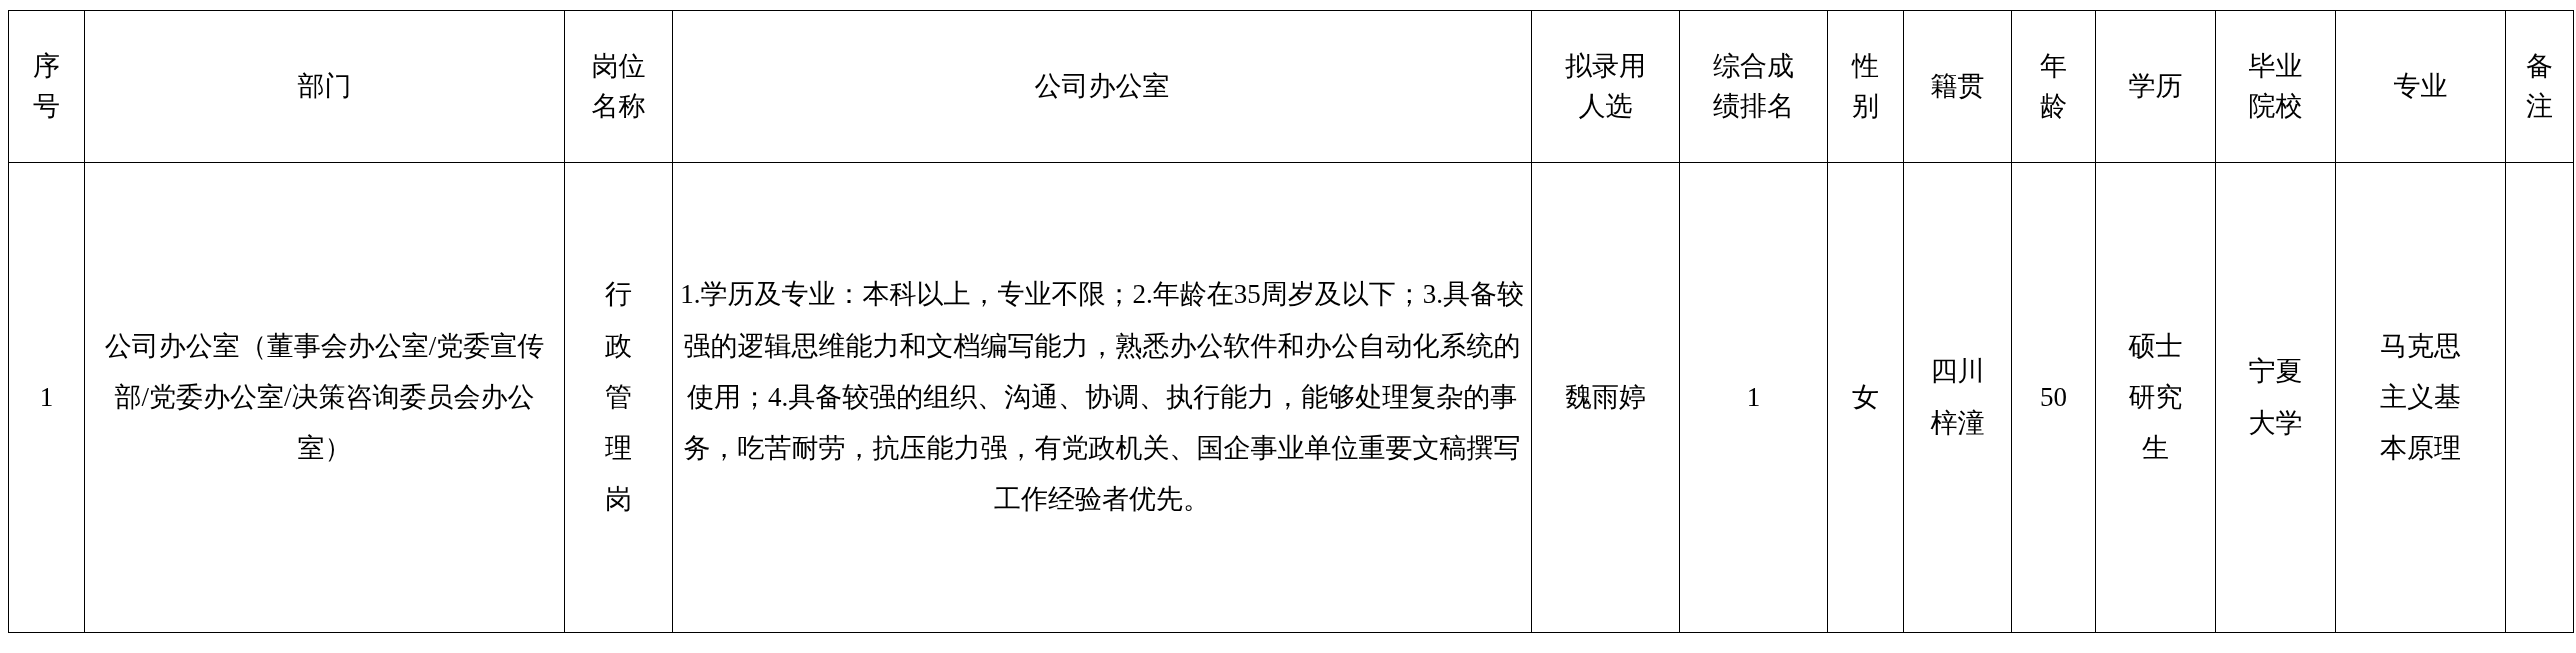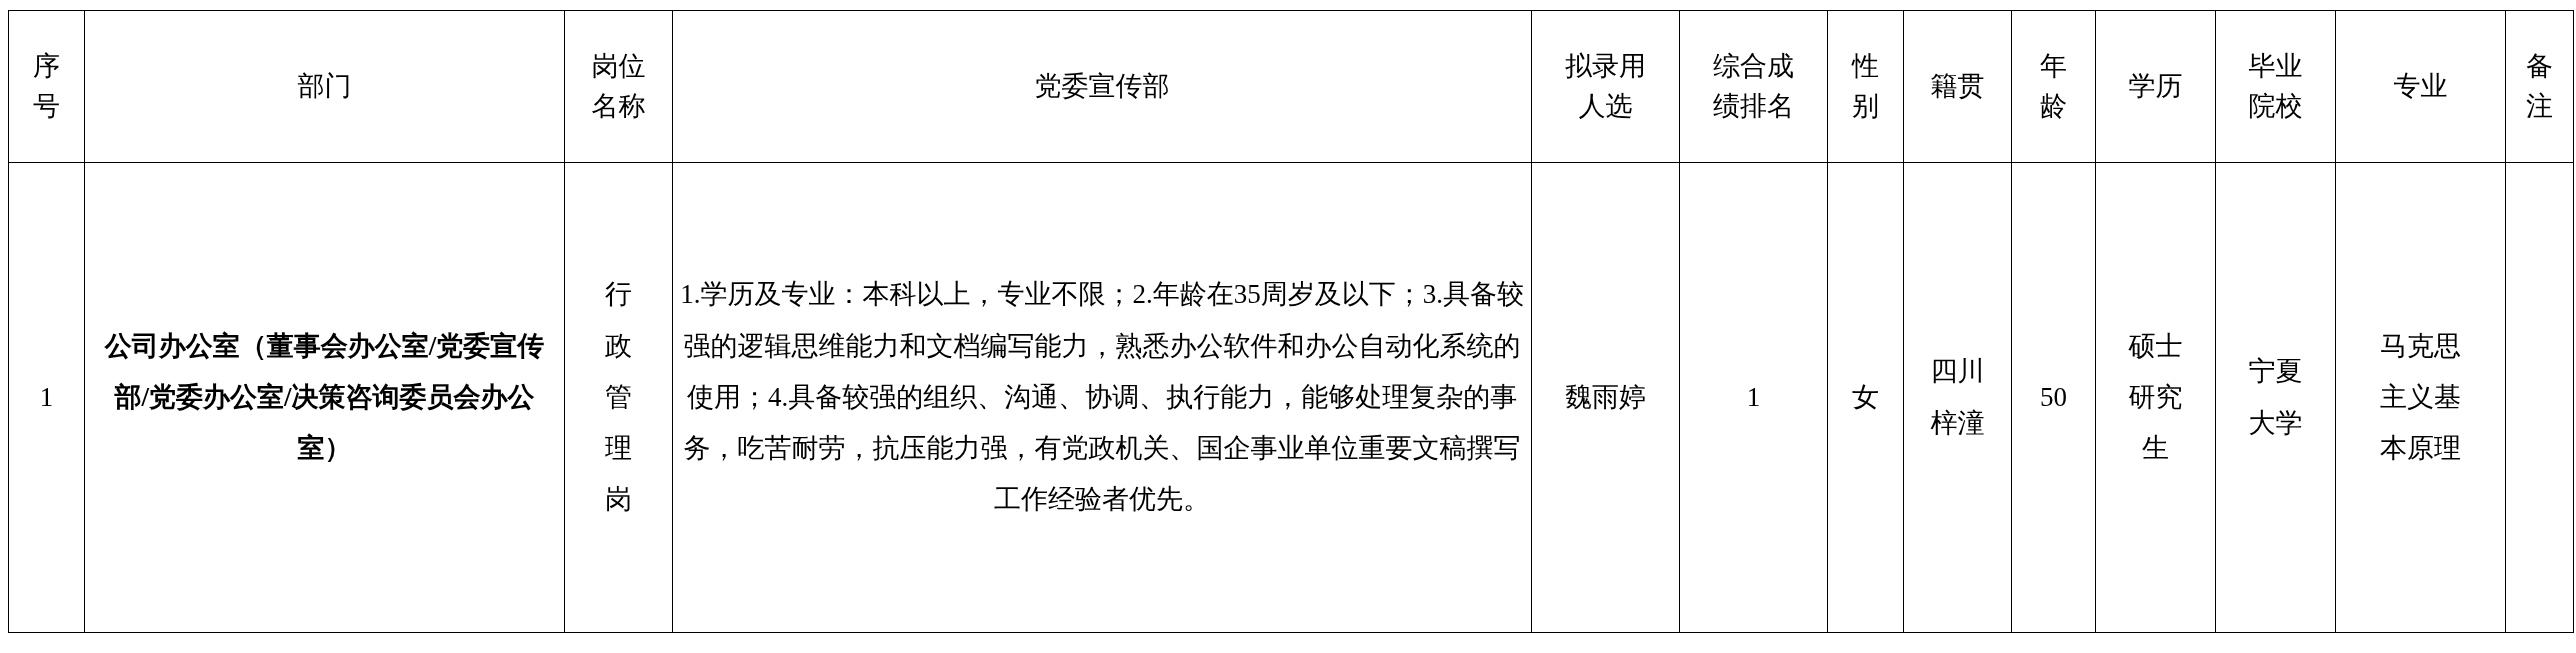--- a/index.html
+++ b/index.html
@@ -47,21 +47,20 @@
   
   .body-row td {
     height: 470px;
     font-size: 27px;
     line-height: 1.9;
   }
   .cell-dept {
     line-height: 2.0;
     padding: 4px 22px;
     font-size: 27px;
-    font-weight: bold;
   }
   .cell-req {
     text-align: right;
     line-height: 2.15;
     padding: 10px 14px 10px 14px;
     font-size: 27px;
   }
   .cell-narrow {
     line-height: 1.9;
   }
@@ -94,21 +93,21 @@
           <span class="stack">号</span>
         </td>
         <td>
           <span class="stack">部门</span>
         </td>
         <td>
           <span class="stack">岗位</span>
           <span class="stack">名称</span>
         </td>
         <td>
-          <span class="stack">党委宣传部</span>
+          <span class="stack">公司办公室</span>
         </td>
         <td>
           <span class="stack">拟录用</span>
           <span class="stack">人选</span>
         </td>
         <td>
           <span class="stack">综合成</span>
           <span class="stack">绩排名</span>
         </td>
         <td>

